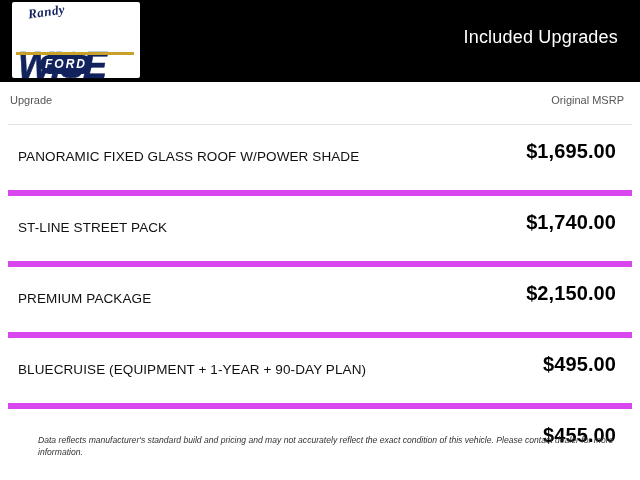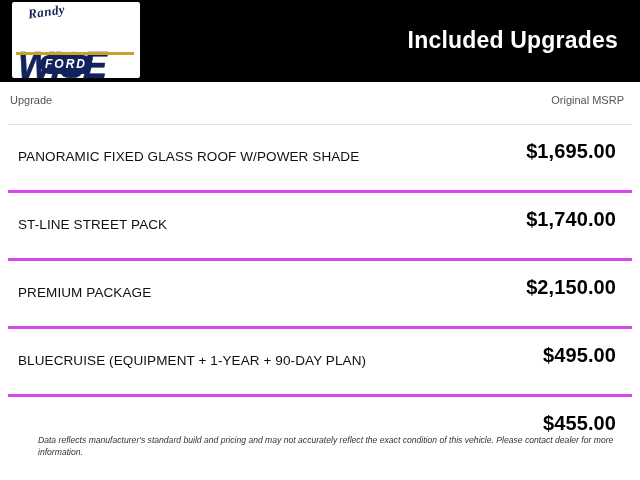--- a/index.html
+++ b/index.html
@@ -93,22 +93,22 @@
     font-style: italic;
     letter-spacing: 2px;
     text-align: center;
     line-height: 19px;
   }
   .header-title {
     position: absolute;
     right: 22px;
     top: 27px;
     color: #ffffff;
-    font-size: 23px;
-    font-weight: bold;
+    font-size: 18px;
+    font-weight: normal;
     letter-spacing: 0.2px;
   }
 
   
   .col-head {
     position: relative;
     height: 34px;
   }
   .col-head .left {
     position: absolute;
@@ -126,21 +126,21 @@
   }
 
   
   .rows {
     position: relative;
     padding: 8px;
   }
   .row {
     position: relative;
     height: 65px;
-    border-top: 3px solid #d946ef;
+    border-top: 6px solid #d946ef;
   }
   .row:first-child {
     border-top: 1px solid #e2e2e2;
   }
   .row .name {
     position: absolute;
     left: 10px;
     top: 24px;
     font-size: 13.5px;
     color: #111111;

